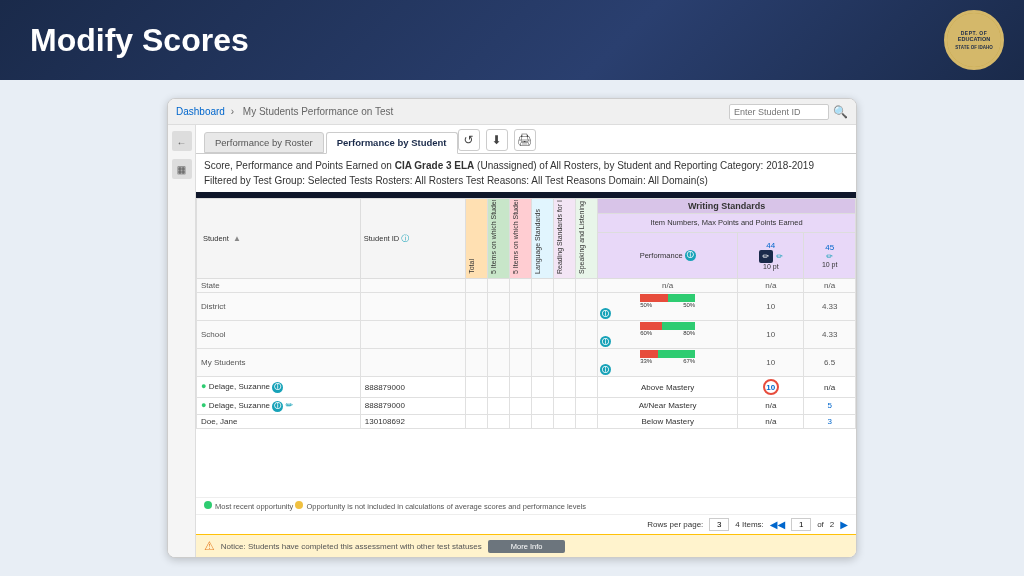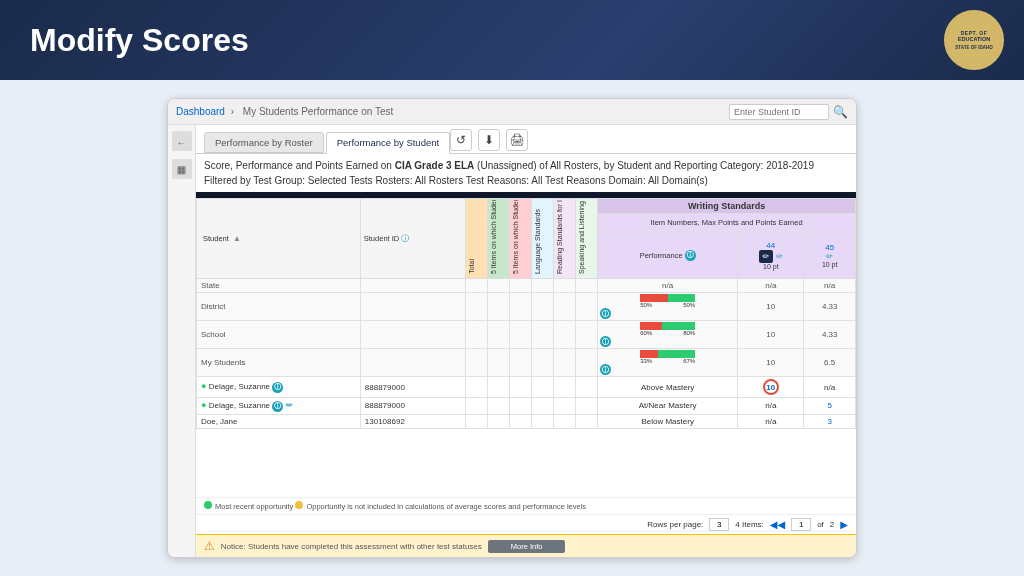--- a/index.html
+++ b/index.html
@@ -161,21 +161,21 @@
       cursor: pointer;
       border: 1px solid transparent;
       border-radius: 3px 3px 0 0;
       color: #333;
     }
     .tab.active {
       background: white;
       border: 1px solid #ccc;
       border-bottom: 1px solid white;
       color: #1a2a4a;
-      font-weight: normal;
+      font-weight: bold;
       margin-bottom: -1px;
     }
     .tab.inactive {
       background: #e8e8e8;
       border: 1px solid #ccc;
       color: #555;
       margin-right: 2px;
     }
 
     

